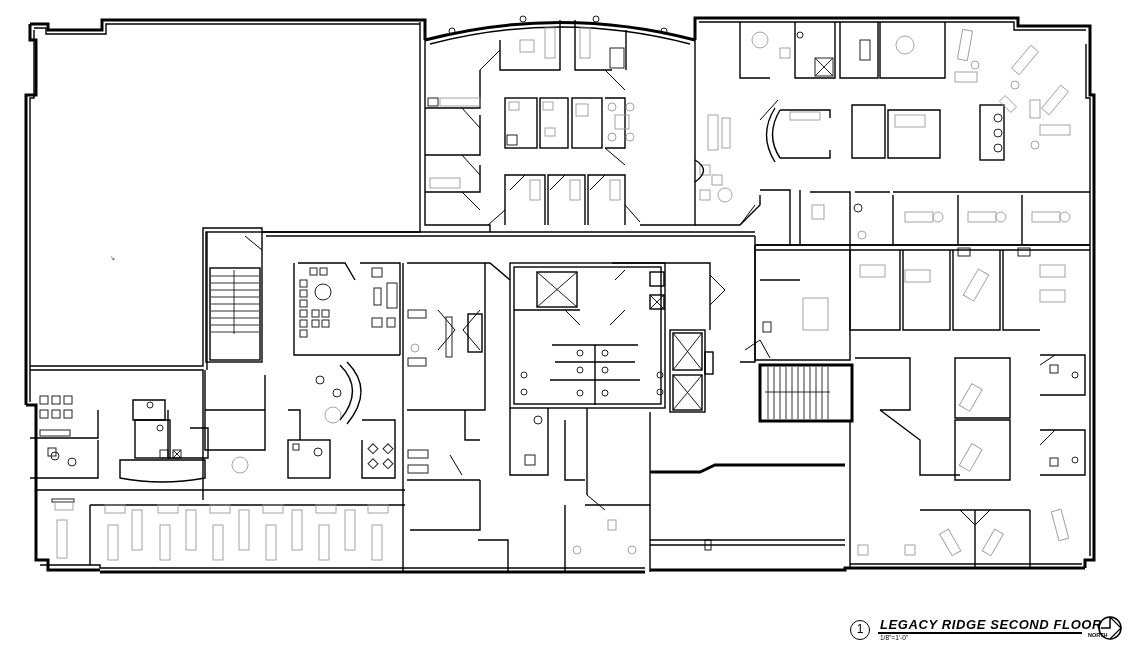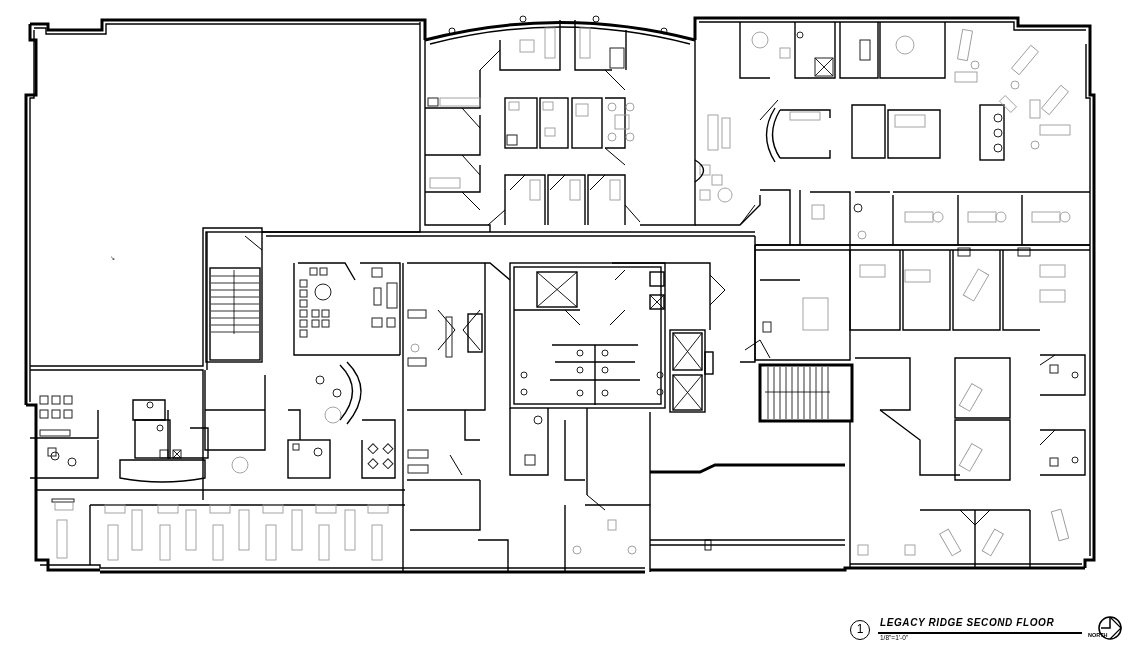--- a/index.html
+++ b/index.html
@@ -8,21 +8,21 @@
   .wall { fill: none; stroke: #000; stroke-width: 1.4; }
   .wall-thick { fill: none; stroke: #000; stroke-width: 3; }
   .wall-thin { fill: none; stroke: #000; stroke-width: 0.9; }
   .furn { fill: none; stroke: #9a9a9a; stroke-width: 0.9; }
   .furn-dark { fill: none; stroke: #222; stroke-width: 1; }
   .door { fill: none; stroke: #000; stroke-width: 1; }
   .stair { fill: none; stroke: #000; stroke-width: 0.8; }
   .title-block { position: absolute; left: 848px; top: 614px; width: 280px; height: 40px; }
   .title-circle { position: absolute; left: 2px; top: 6px; width: 20px; height: 20px; border: 1.5px solid #000; border-radius: 50%; box-sizing: border-box;
                   font-size: 12px; line-height: 17px; text-align: center; color: #000; font-family: "Liberation Sans", sans-serif; }
-  .title-text { position: absolute; left: 32px; top: 3px; font-size: 10px; font-style: italic; font-weight: bold; letter-spacing: 0.6px; color: #000;
+  .title-text { position: absolute; left: 32px; top: 3px; font-size: 13px; font-style: italic; font-weight: bold; letter-spacing: 0.6px; color: #000;
                 font-family: "Liberation Sans", sans-serif; white-space: nowrap; }
   .title-rule { position: absolute; left: 30px; top: 18px; width: 204px; height: 1.5px; background: #000; }
   .title-scale { position: absolute; left: 32px; top: 20px; font-size: 6.5px; color: #000; font-family: "Liberation Sans", sans-serif; white-space: nowrap; }
   .north { position: absolute; left: 240px; top: 0px; width: 36px; height: 36px; }
   .north-label { position: absolute; left: 240px; top: 18px; font-size: 5.5px; font-weight: bold; color: #000; font-family: "Liberation Sans", sans-serif; }
 </style>
 </head>
 <body>
 
 <svg id="plan" viewBox="0 0 1128 661" xmlns="http://www.w3.org/2000/svg">

